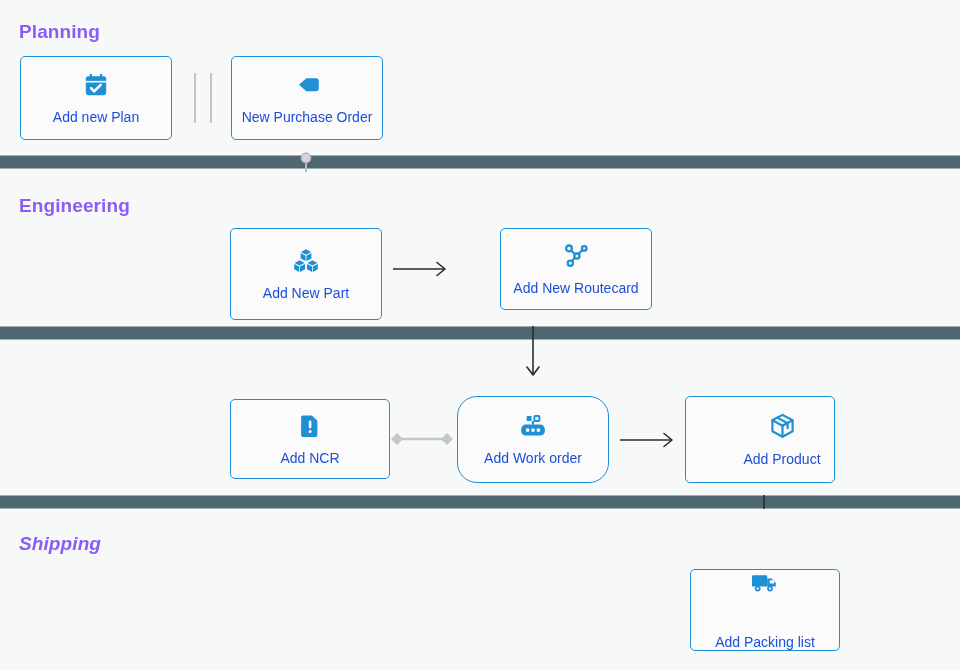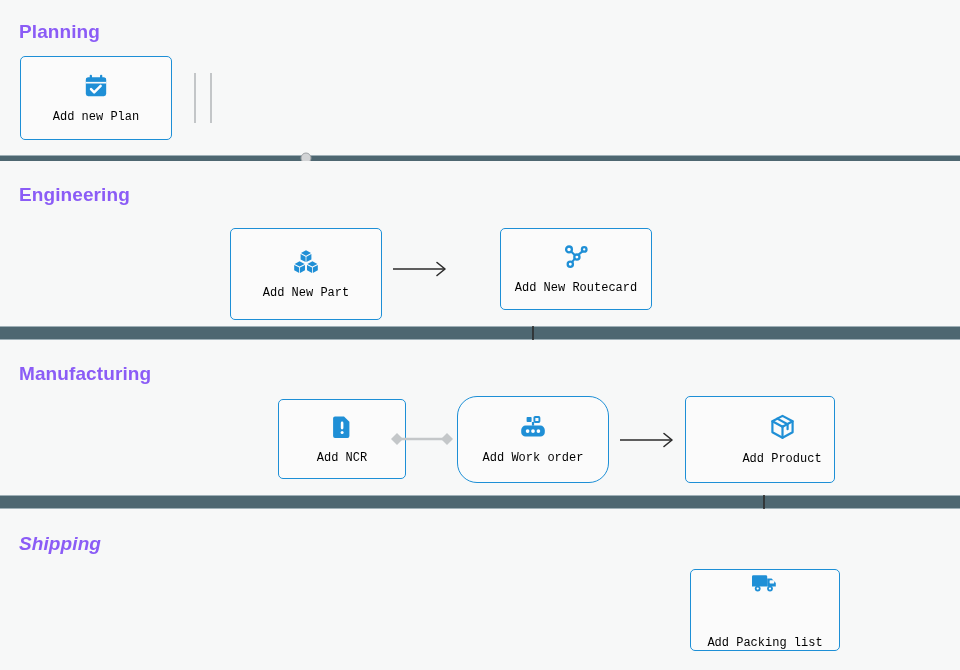--- a/index.html
+++ b/index.html
@@ -58,24 +58,24 @@
     align-items: center;
     justify-content: center;
     cursor: pointer;
   }
   .card .ico {
     display: block;
     line-height: 0;
     margin-bottom: 11px;
   }
   .card .lbl {
-    font-size: 12px;
-    color: #000000;
+    font-size: 14px;
+    color: #1d4ed8;
     white-space: nowrap;
-    font-family: Liberation Mono, monospace;
+    font-family: Liberation Sans, sans-serif;
   }
 
   
   .conn { position: absolute; line-height: 0; }
 
   
   .twinbar {
     position: absolute;
     width: 1.5px;
     background: #c3c6c8;
@@ -100,32 +100,40 @@
         <rect x="15.7" y="1.6" width="2.1" height="4.6" rx="1" fill="#1f8fd6"></rect>
         <path d="M7.4 14.9l2.9 3.0 6.0-6.0" fill="none" stroke="#ffffff" stroke-width="2.3" stroke-linecap="round" stroke-linejoin="round"></path>
       </svg>
     </span>
     <span class="lbl">Add new Plan</span>
   </div>
 
   <div class="twinbar" style="left:194px;top:73px;height:50px;"></div>
   <div class="twinbar" style="left:210px;top:73px;height:50px;"></div>
 
+  <div class="card" style="left:231px;top:56px;width:152px;height:84px;">
+    <span class="ico">
+      <svg width="28" height="26" viewBox="0 0 28 26">
+        <path d="M13.3 6.2 H22.8 a3.0 3.0 0 0 1 3.0 3.0 v7.0 a3.0 3.0 0 0 1 -3.0 3.0 H13.3 L6.0 12.7 Z" fill="#1f8fd6"></path>
+      </svg>
+    </span>
+    <span class="lbl">New Purchase Order</span>
+  </div>
 
   <div class="divider" style="top:155px;"></div>
 
   <div class="conn" style="left:294px;top:150px;">
     <svg width="24" height="72" viewBox="0 0 24 72">
       <line x1="12" y1="8" x2="12" y2="60" stroke="#b9bcbe" stroke-width="2"></line>
       <circle cx="12" cy="8" r="5" fill="#d2d4d6" stroke="#9fa3a6" stroke-width="1"></circle>
       <polygon points="12,54 17,60 12,66 7,60" fill="#b9bcbe"></polygon>
     </svg>
   </div>
 
-  <div class="lane" style="top:161px;height:180px;">
+  <div class="lane" style="top:172px;height:180px;">
     <div class="lane-title" style="left:19px;top:23px;">Engineering</div>
   </div>
 
   <div class="card" style="left:230px;top:228px;width:152px;height:92px;">
     <span class="ico">
       <svg width="28" height="26" viewBox="0 0 28 26">
         <g fill="#1f8fd6">
           <path d="M14 1.3 l5.0 2.7 -5.0 2.7 -5.0 -2.7 Z"></path>
           <path d="M8.6 5.0 l5.0 2.7 v5.4 l-5.0 -2.7 Z"></path>
           <path d="M19.4 5.0 l-5.0 2.7 v5.4 l5.0 -2.7 Z"></path>
@@ -169,25 +177,22 @@
 
   <div class="divider" style="top:326px;"></div>
 
   <div class="conn" style="left:524px;top:326px;">
     <svg width="20" height="58" viewBox="0 0 20 58">
       <line x1="9" y1="0" x2="9" y2="48" stroke="#2b2b2b" stroke-width="1.6"></line>
       <path d="M3 41 L9 49 L15 41" fill="none" stroke="#2b2b2b" stroke-width="1.6" stroke-linecap="round" stroke-linejoin="round"></path>
     </svg>
   </div>
 
-  <div class="lane" style="top:340px;height:155px;">
-    <div class="lane-title" style="left:19px;top:23px;">Manufacturing</div>
-  </div>
-
-  <div class="card" style="left:230px;top:399px;width:128px;height:80px;margin-left:48px;">
+
+  <div class="card" style="left:230px;top:399px;width:160px;height:80px;">
     <span class="ico">
       <svg width="24" height="26" viewBox="0 0 24 26">
         <path d="M5.0 2.4 h9.0 l5.4 5.4 v14.3 a1.9 1.9 0 0 1 -1.9 1.9 h-12.5 a1.9 1.9 0 0 1 -1.9 -1.9 v-17.8 a1.9 1.9 0 0 1 1.9 -1.9 z" fill="#1f8fd6"></path>
         <rect x="10.8" y="7.6" width="2.6" height="7.8" rx="1.3" fill="#ffffff"></rect>
         <circle cx="12.1" cy="18.6" r="1.5" fill="#ffffff"></circle>
       </svg>
     </span>
     <span class="lbl">Add NCR</span>
   </div>
 

